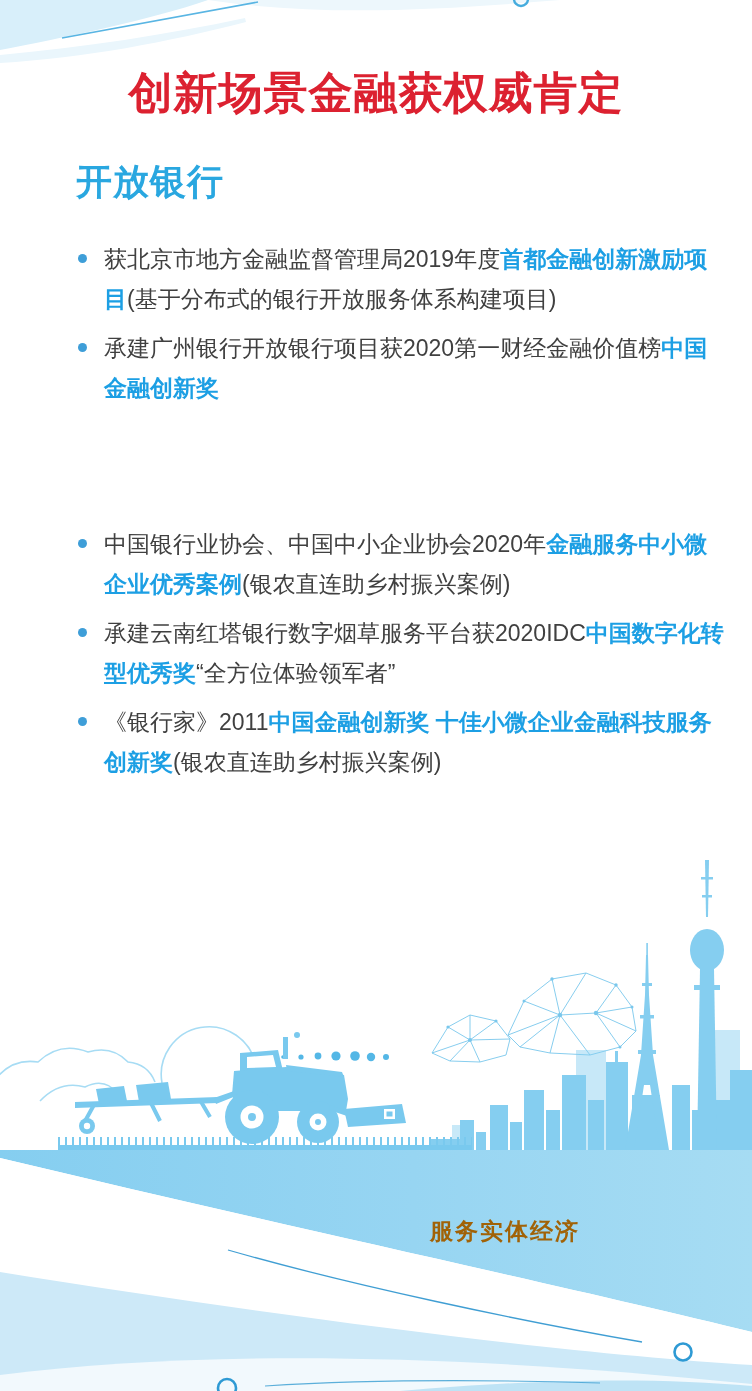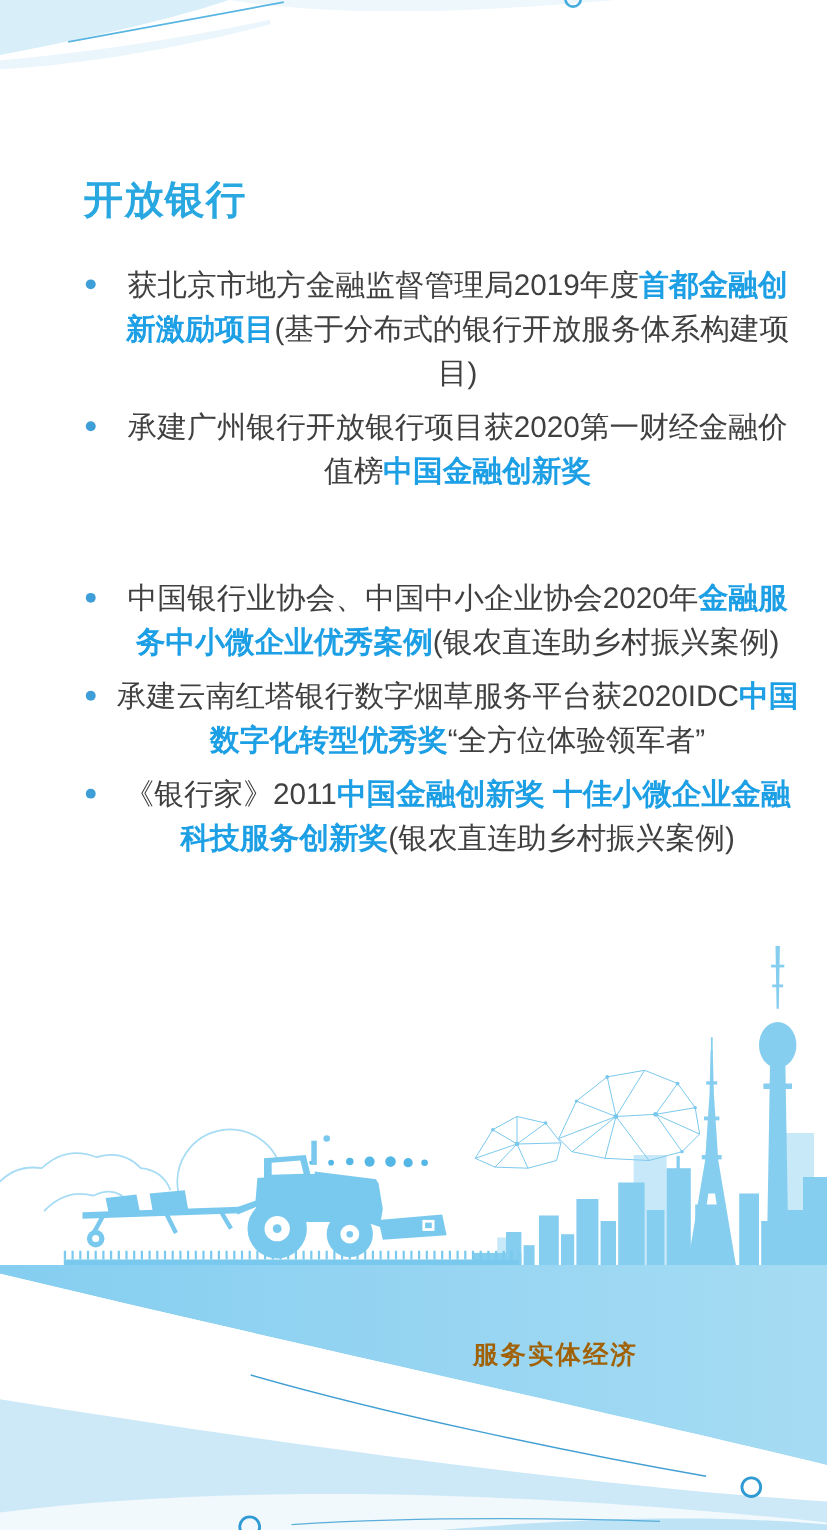--- a/index.html
+++ b/index.html
@@ -9,21 +9,21 @@
 
   .page-title{position:absolute;left:0;top:64px;width:752px;text-align:center;
     font-size:44px;font-weight:bold;letter-spacing:1px;color:#DC2130;margin:0;}
 
   .section{position:absolute;left:48px;width:664px;margin-left:28px;}
   #sec1{top:158px;}
   #sec2{top:524px;}
   .section h2{margin:0 0 32px 0;font-size:36px;font-weight:bold;color:#29A7E0;letter-spacing:1px;}
   .bullets{list-style:none;margin:0;padding:0;width:652px;}
   .bullets li{position:relative;padding-left:28px;margin:0 0 9px 0;
-    font-size:27px;line-height:40px;color:#404040;text-align:center;}
+    font-size:23px;line-height:40px;color:#404040;}
   .bullets .dot{position:absolute;left:2px;top:15px;width:9px;height:9px;border-radius:50%;
     background:#3E9ED8;}
   .bullets .hl{color:#1C9FE4;font-weight:bold;}
 
   .slogan{position:absolute;left:430px;top:1216px;font-size:23px;font-weight:bold;
     color:#a16207;letter-spacing:2px;}
 
   .deco{position:absolute;left:0;pointer-events:none;}
   #deco-top{top:0;}
   #deco-scene{top:855px;}
@@ -34,20 +34,21 @@
 <div id="poster">
 
   <svg id="deco-top" class="deco" width="752" height="70" viewBox="0 0 752 70">
     <path d="M0,0 L208,0 C150,20 62,38 0,50 Z" fill="#D8EFFA"></path>
     <path d="M208,0 L560,0 C440,10 320,17 208,0 Z" fill="#EDF7FC"></path>
     <path d="M0,55 C85,47 165,35 245,18 L246,22 C168,42 85,58 0,63 Z" fill="#EAF6FC"></path>
     <path d="M62,38 C130,26 195,14 258,2" fill="none" stroke="#59B5E3" stroke-width="1.6"></path>
     <circle cx="521" cy="-1" r="7" fill="none" stroke="#45ACDE" stroke-width="2.4"></circle>
   </svg>
 
+  <h1 class="page-title">创新场景金融获权威肯定</h1>
 
   <div class="section" id="sec1">
     <h2>开放银行</h2>
     <ul class="bullets">
         <li><span class="dot"></span><span>获北京市地方金融监督管理局2019年度</span><span class="hl">首都金融创新激励项目</span><span>(基于分布式的银行开放服务体系构建项目)</span></li>
         <li><span class="dot"></span><span>承建广州银行开放银行项目获2020第一财经金融价值榜</span><span class="hl">中国金融创新奖</span></li>
       </ul>
   </div>
 
   <div class="section" id="sec2">

